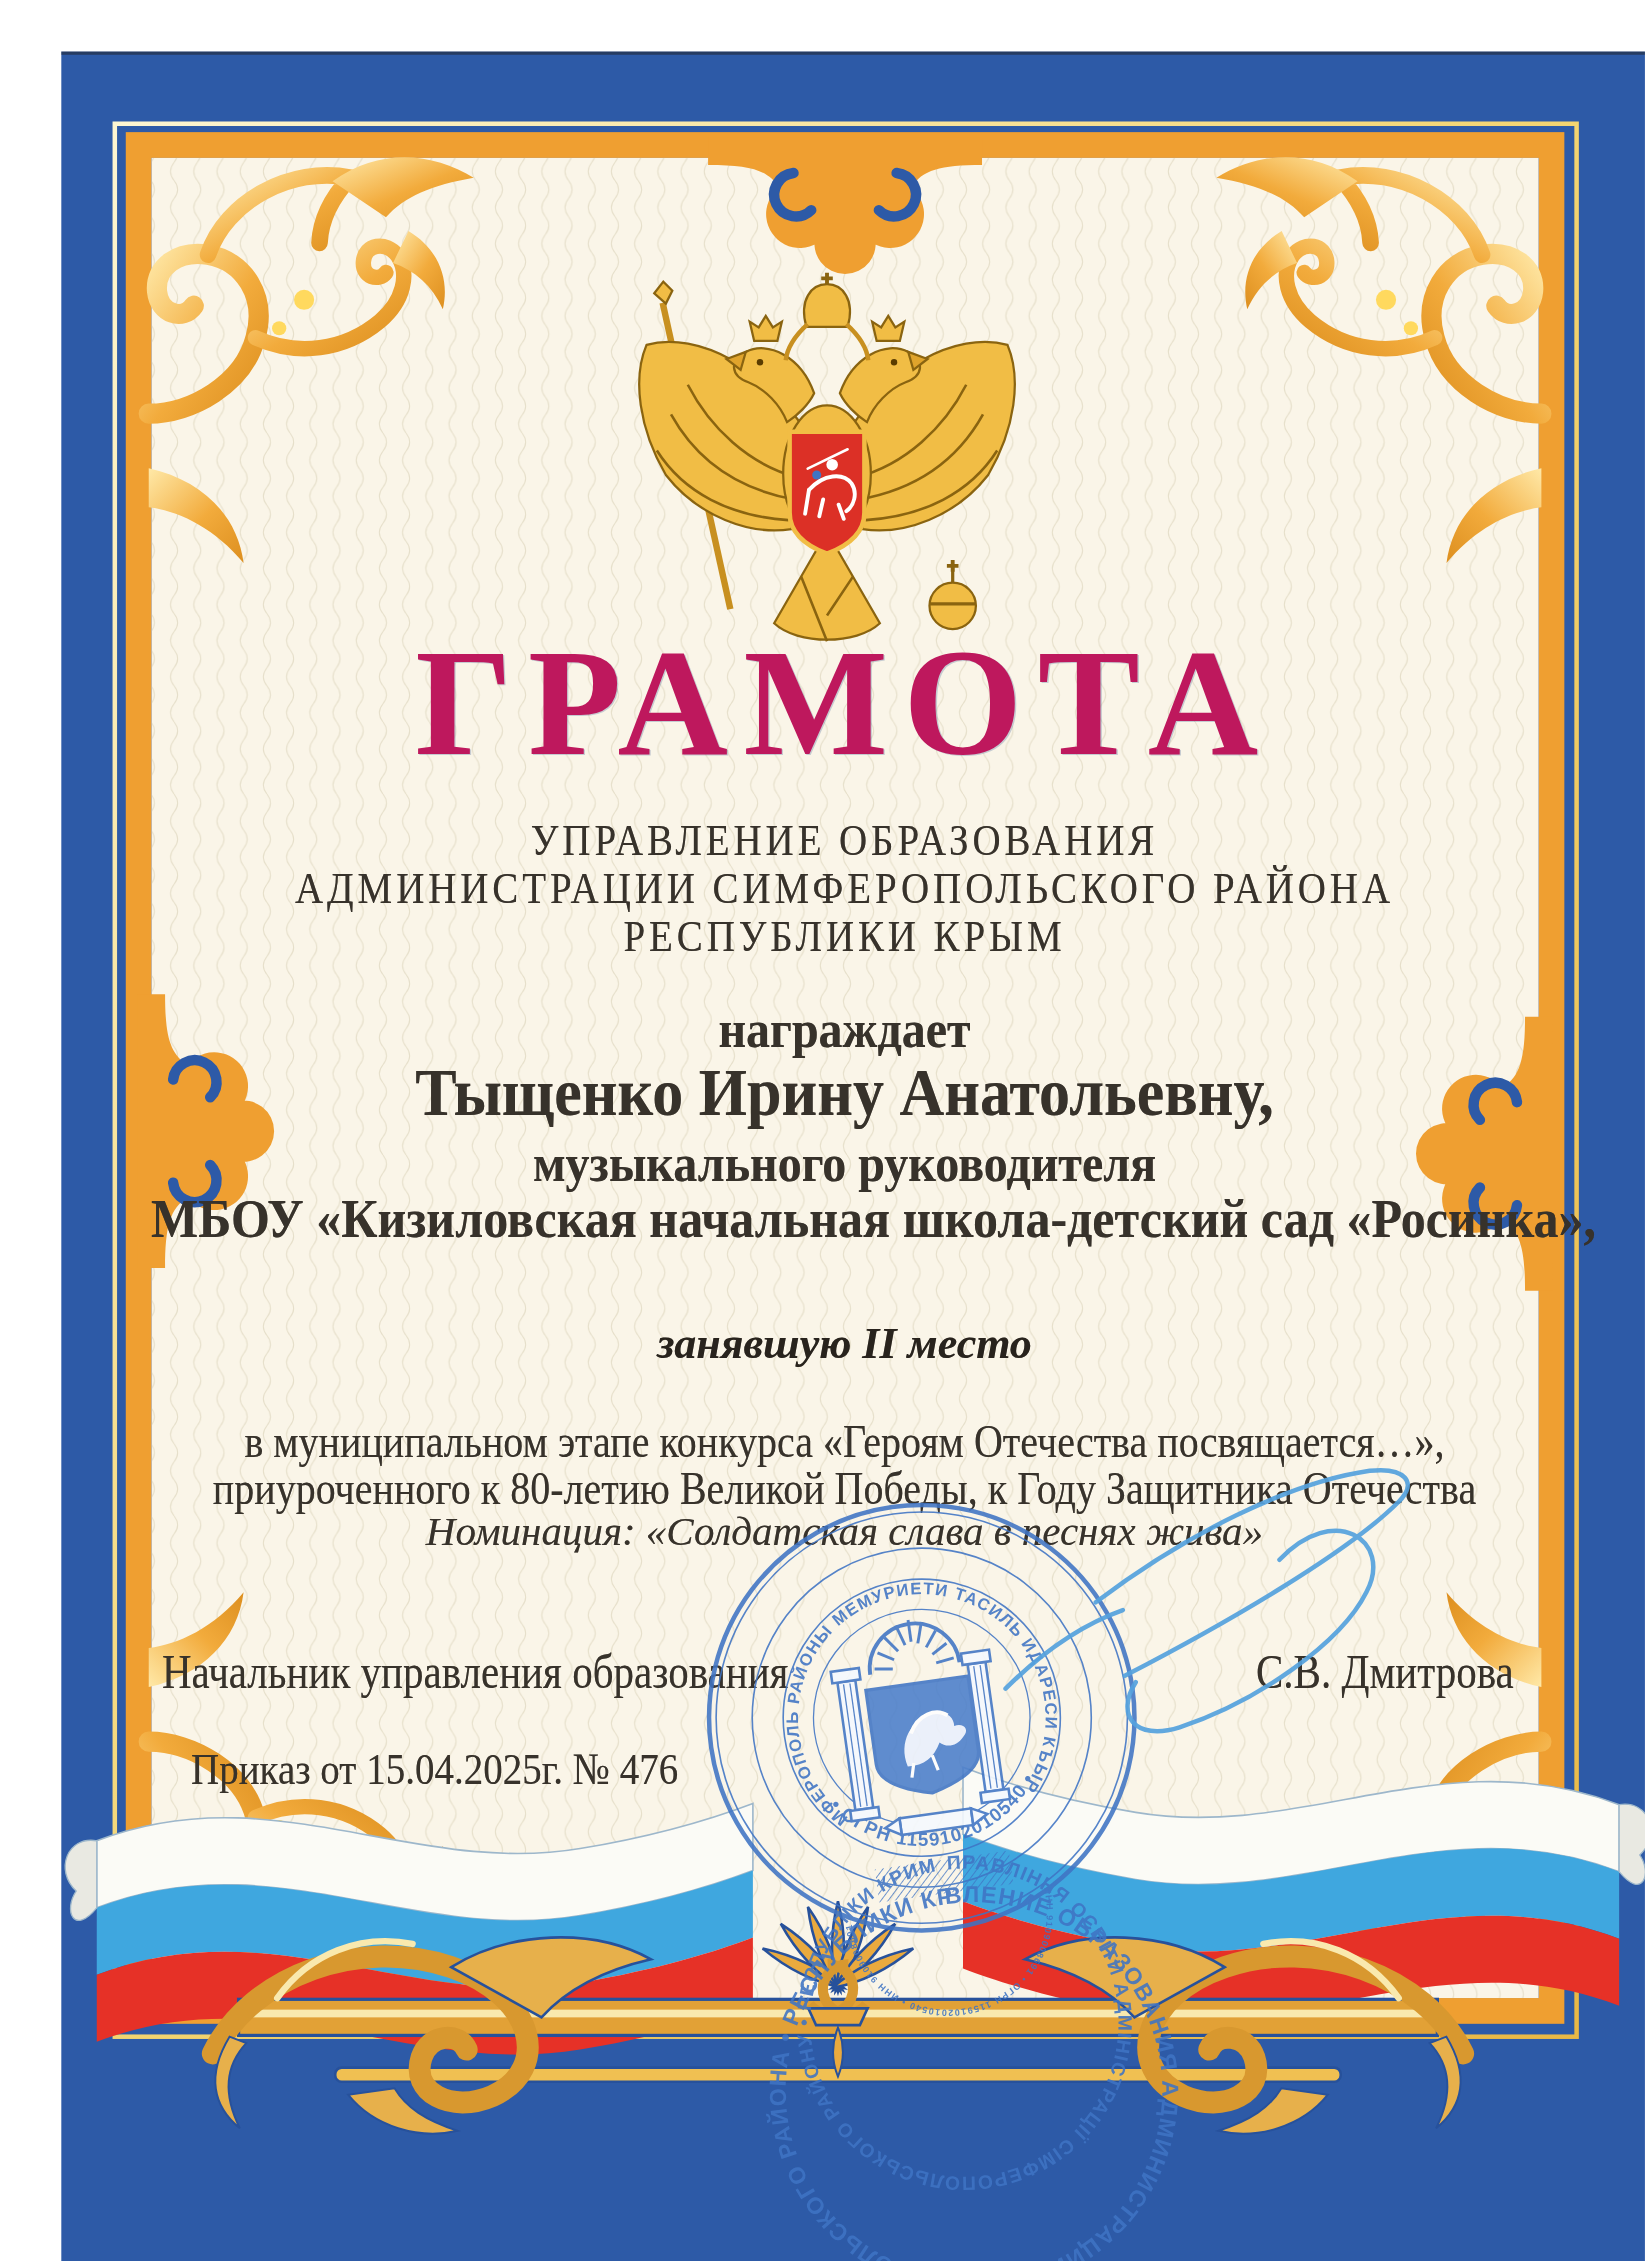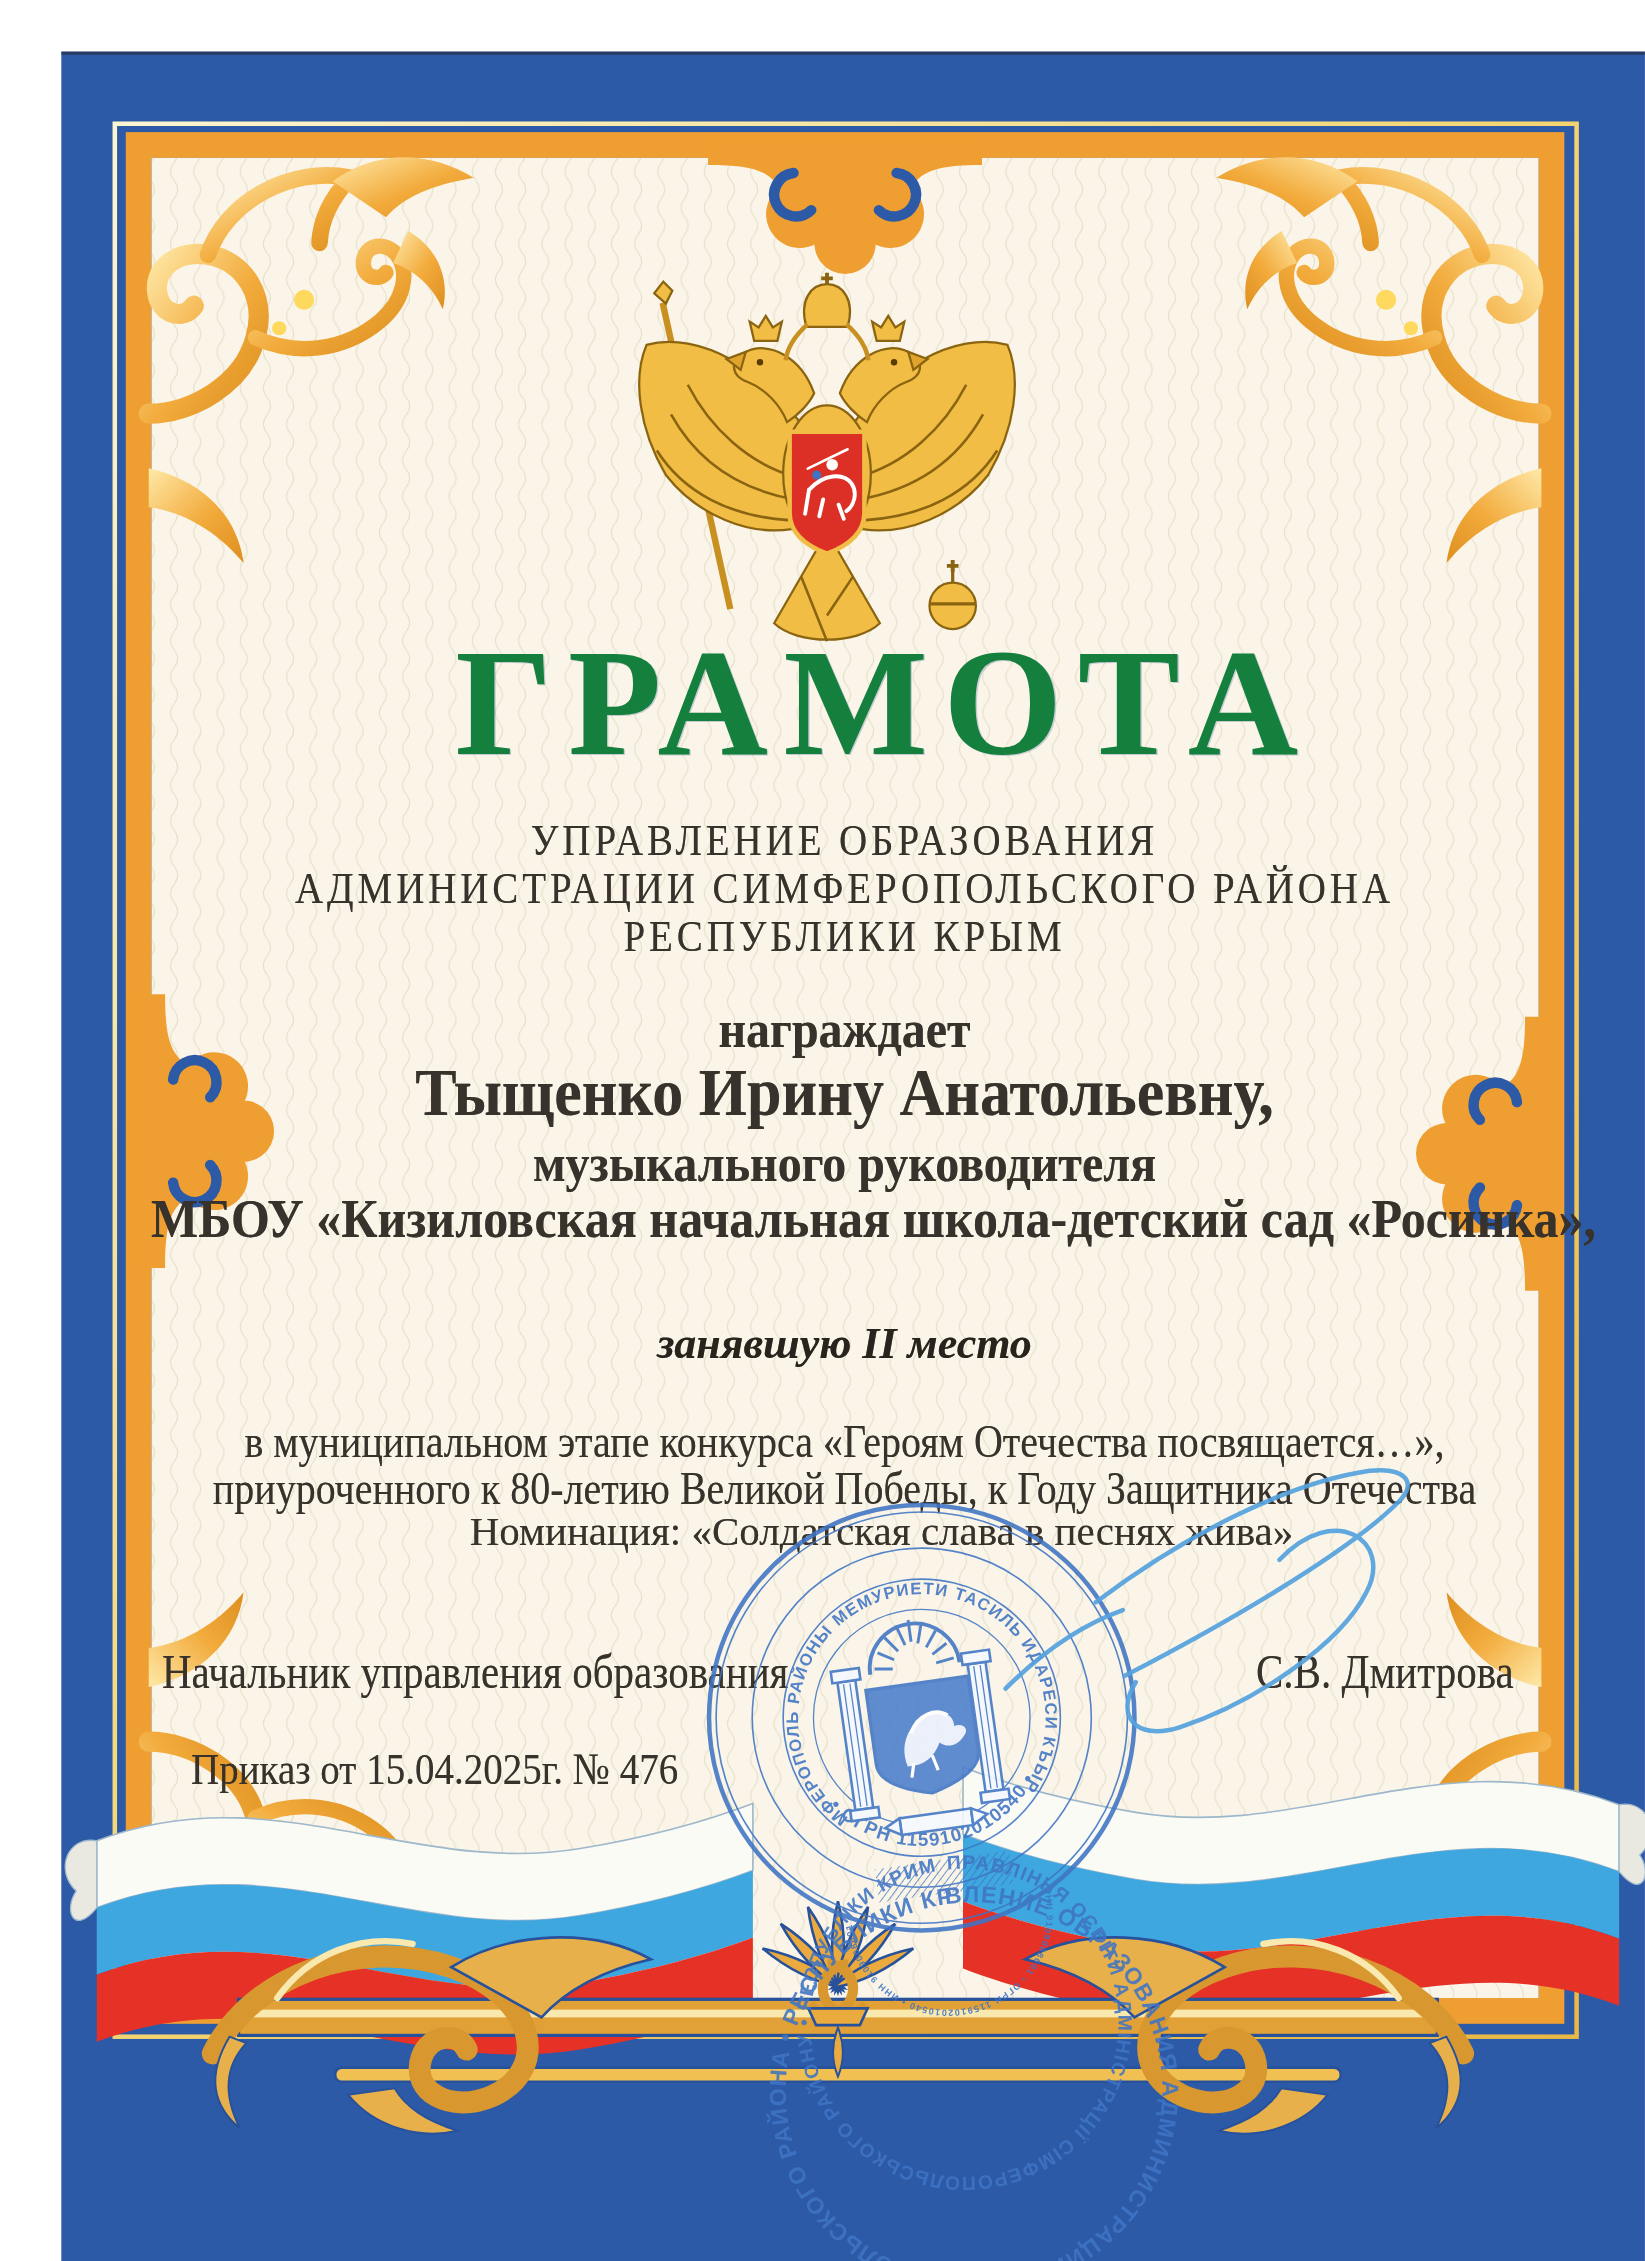--- a/index.html
+++ b/index.html
@@ -10,34 +10,34 @@
   .layer{position:absolute;left:0;top:0;width:1645px;height:2261px;}
   svg{display:block;}
   .line{
     position:absolute;left:151px;width:1387px;text-align:center;
     color:#37322b;white-space:nowrap;line-height:1.05;
     text-shadow:0 0 0.6px rgba(55,48,40,.55);
   }
   .cond{transform:scaleY(1.16);transform-origin:50% 0;}
   .cond2{transform:scaleY(1.08);transform-origin:50% 0;}
   .title{
-    top:623px;font-size:153px;font-weight:bold;color:#15803d;
-    letter-spacing:15.5px;text-shadow:1.3px 1.3px 0 rgba(43,78,141,.25);padding-left:40px;
+    top:623px;font-size:153px;font-weight:bold;color:#be185d;
+    letter-spacing:15.5px;text-shadow:1.3px 1.3px 0 rgba(43,78,141,.25);
   }
   .org1{top:817px;font-size:39px;letter-spacing:3.9px;}
   .org2{top:865px;font-size:39px;letter-spacing:3.9px;}
   .org3{top:913px;font-size:39px;letter-spacing:3.9px;}
   .awards{top:1003px;font-size:48px;font-weight:bold;}
   .rname{top:1058px;font-size:62px;font-weight:bold;}
   .rrole{top:1137px;font-size:48px;font-weight:bold;}
   .rschool{top:1191px;font-size:50px;font-weight:bold;}
   .place{top:1321px;font-size:44px;font-weight:bold;font-style:italic;color:#28231d;}
   .comp1{top:1418px;font-size:40px;}
   .comp2{top:1465px;font-size:40px;}
-  .nomin{top:1510px;font-size:41px;padding-left:37px;}
+  .nomin{top:1510px;font-size:41px;font-style:italic;}
   .sigline{position:absolute;color:#37322b;white-space:nowrap;font-size:41px;
     text-shadow:0 0 0.6px rgba(55,48,40,.55);}
   .sigtitle{left:162px;top:1644px;}
   .signame{left:1256px;top:1644px;}
   .order{left:191px;top:1742px;font-size:39px;}
   .stampTxt{font-family:"Liberation Sans", sans-serif;font-weight:bold;fill:#3f74c4;letter-spacing:2px;}
 </style>
 </head>
 <body>
 

